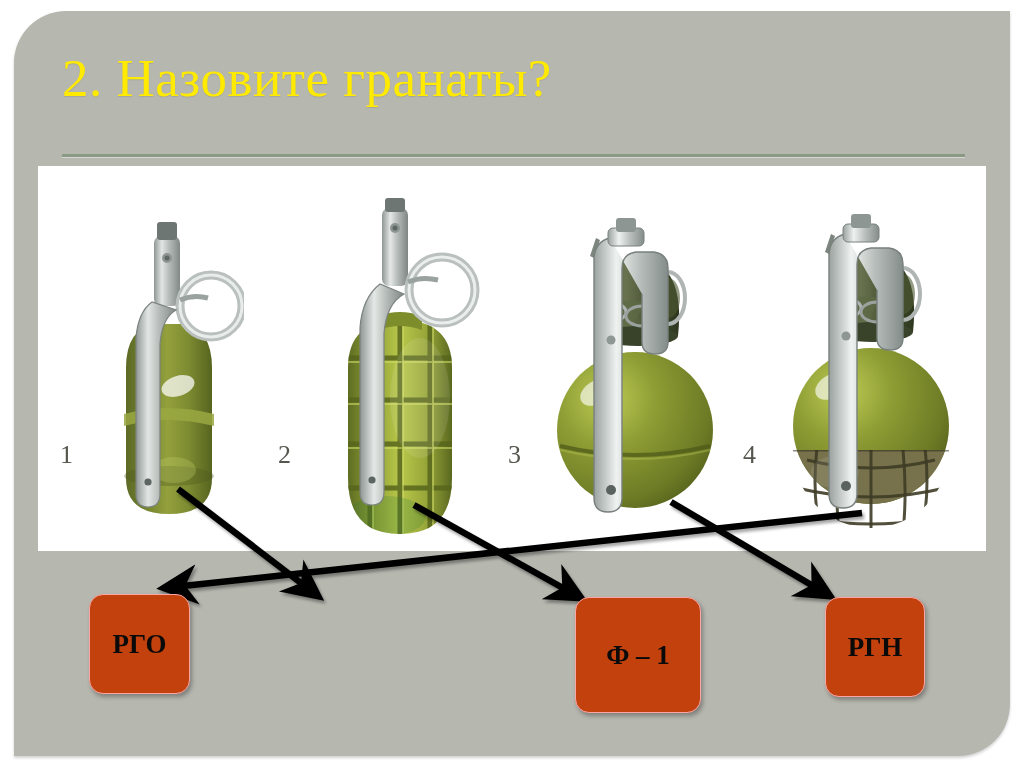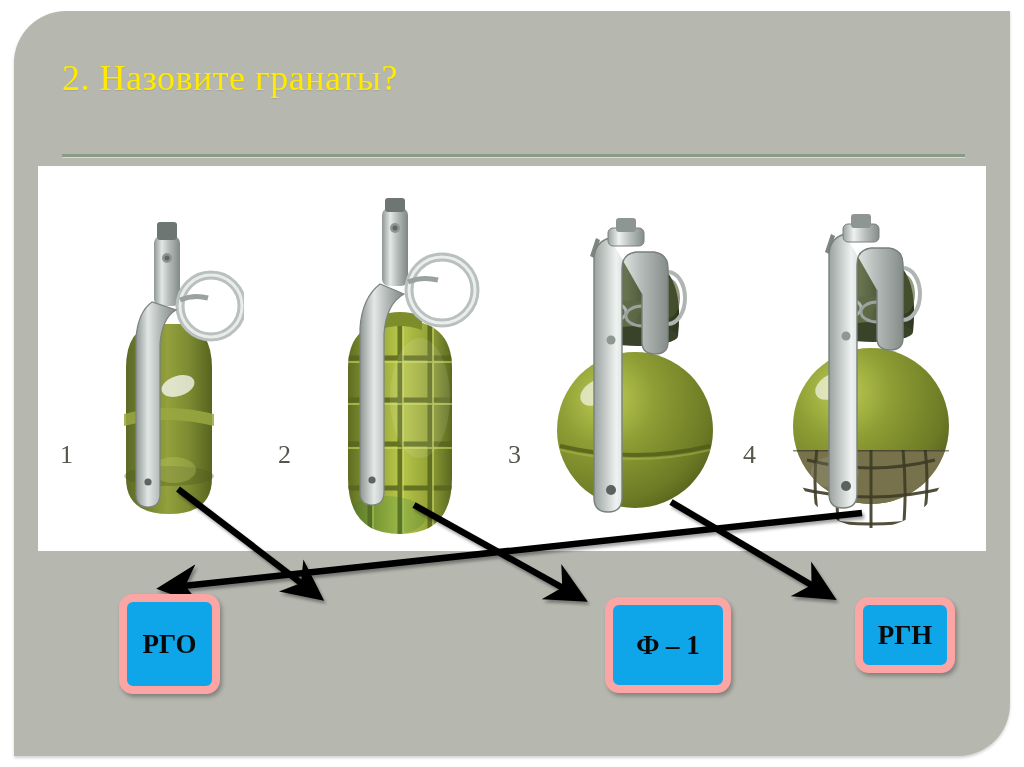--- a/index.html
+++ b/index.html
@@ -35,21 +35,21 @@
   }
 
   #title {
     position: absolute;
     left: 62px;
     top: 50px;
     width: 900px;
     height: 60px;
     color: #ffea00;
     font-family: "Liberation Serif", serif;
-    font-size: 36px;
+    font-size: 53px;
     line-height: 56px;
     letter-spacing: 0.5px;
     white-space: nowrap;
     text-shadow: 0 1px 1px rgba(0,0,0,0.10);
   }
 
   #title-rule {
     position: absolute;
     left: 62px;
     top: 154px;
@@ -79,34 +79,33 @@
     color: #56564e;
     font-family: "Liberation Serif", serif;
     font-size: 26px;
     font-weight: 400;
     line-height: 1;
   }
 
   
   .answer-box {
     position: absolute;
-    background: #0ea5e9;
-    border: 8px solid #fca5a5;
+    background: #c2410c;
+    border: 1px solid #fca5a5;
     border-radius: 14px;
     box-sizing: border-box;
     color: #0a0a0a;
     font-family: "Liberation Serif", serif;
     font-weight: bold;
     font-size: 27px;
     display: flex;
     align-items: center;
     justify-content: center;
     box-shadow: 2px 3px 4px rgba(0,0,0,0.30);
     white-space: nowrap;
-    margin-left: 30px;
   }
 
   #arrows {
     position: absolute;
     left: 0;
     top: 0;
     width: 1024px;
     height: 767px;
     pointer-events: none;
   }
@@ -347,16 +346,16 @@
 
       <line x1="414" y1="505" x2="581" y2="598"></line>
 
       <line x1="671" y1="502" x2="830" y2="596"></line>
 
       <line x1="862" y1="513" x2="164" y2="588"></line>
     </g>
   </svg>
 
   <div class="answer-box" style="left:89px;  top:594px; width:101px; height:100px;">РГО</div>
-  <div class="answer-box" style="left:575px; top:597px; width:126px; height:96px;">Ф – 1</div>
-  <div class="answer-box" style="left:825px; top:597px; width:100px; height:76px;">РГН</div>
+  <div class="answer-box" style="left:575px; top:597px; width:126px; height:116px;">Ф – 1</div>
+  <div class="answer-box" style="left:825px; top:597px; width:100px; height:100px;">РГН</div>
 
 </div>
 
 </body></html>

